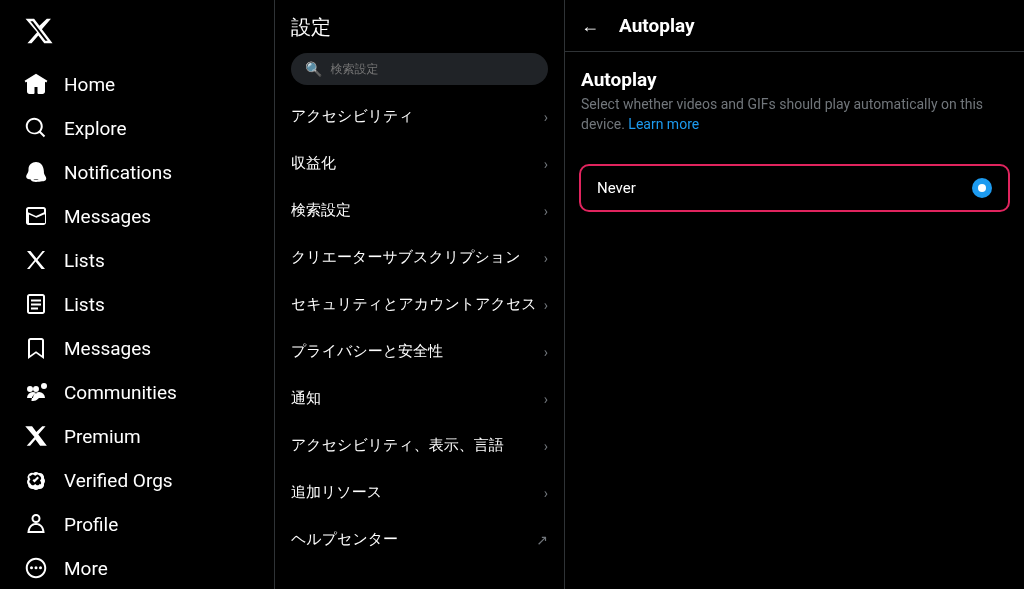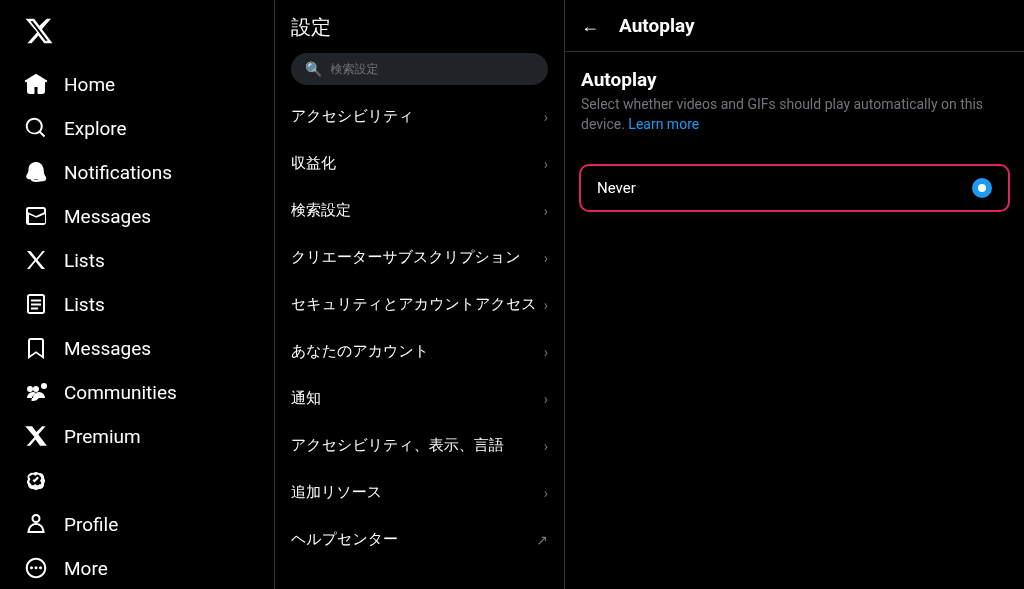--- a/index.html
+++ b/index.html
@@ -303,20 +303,21 @@
     </span>
     <span class="nav-label">Premium</span>
   </div>
 
   <div class="nav-item">
     <span class="nav-icon">
       <svg width="24" height="24" viewBox="0 0 24 24" fill="currentColor">
           <path d="M9.33 4.995a4.5 4.5 0 015.34 0 4.5 4.5 0 015.335 5.335 4.5 4.5 0 010 5.34 4.5 4.5 0 01-5.335 5.335 4.5 4.5 0 01-5.34 0A4.5 4.5 0 014 16.67a4.5 4.5 0 010-5.34A4.5 4.5 0 019.33 5v-.005zm5.76 2.16a2.5 2.5 0 00-2.97 0l-.89.67-.89-.67a2.5 2.5 0 00-2.97 0l-.67.89-.89-.67a2.5 2.5 0 000 2.97l.67.89-.67.89a2.5 2.5 0 000 2.97l.89.67.67.89a2.5 2.5 0 002.97 0l.89-.67.89.67a2.5 2.5 0 002.97 0l.67-.89.89.67a2.5 2.5 0 000-2.97l-.67-.89.67-.89a2.5 2.5 0 000-2.97l-.89-.67-.67-.89zM10.5 14.5l-2-2 1.5-1.5 .5.5 3-3 1.5 1.5-4.5 4.5z"></path>
         </svg>
     </span>
+    <span class="nav-label">Verified Orgs</span>
   </div>
 
   <div class="nav-item">
     <span class="nav-icon">
       <svg width="24" height="24" viewBox="0 0 24 24" fill="currentColor">
           <path d="M5.651 19h12.698c-.337-1.8-1.023-3.21-1.945-4.19C15.318 13.65 13.838 13 12 13s-3.317.65-4.404 1.81c-.922.98-1.608 2.39-1.945 4.19zm.486-5.56C7.627 11.85 9.648 11 12 11s4.373.85 5.863 2.44c1.477 1.58 2.366 3.8 2.632 6.46l.11 1.1H3.395l.11-1.1c.266-2.66 1.155-4.88 2.632-6.46zM12 4a2.5 2.5 0 100 5 2.5 2.5 0 000-5zM7.5 6.5a4.5 4.5 0 119 0 4.5 4.5 0 01-9 0z"></path>
         </svg>
     </span>
     <span class="nav-label">Profile</span>
   </div>
@@ -354,21 +355,21 @@
     </div>
     <div class="settings-item">
       <span class="settings-item-text">クリエーターサブスクリプション</span>
       <span class="chevron-right">›</span>
     </div>
     <div class="settings-item">
       <span class="settings-item-text">セキュリティとアカウントアクセス</span>
       <span class="chevron-right">›</span>
     </div>
     <div class="settings-item">
-      <span class="settings-item-text">あなたのアカウント</span>
+      <span class="settings-item-text">プライバシーと安全性</span>
       <span class="chevron-right">›</span>
     </div>
     <div class="settings-item">
       <span class="settings-item-text">通知</span>
       <span class="chevron-right">›</span>
     </div>
     <div class="settings-item">
       <span class="settings-item-text">アクセシビリティ、表示、言語</span>
       <span class="chevron-right">›</span>
     </div>

